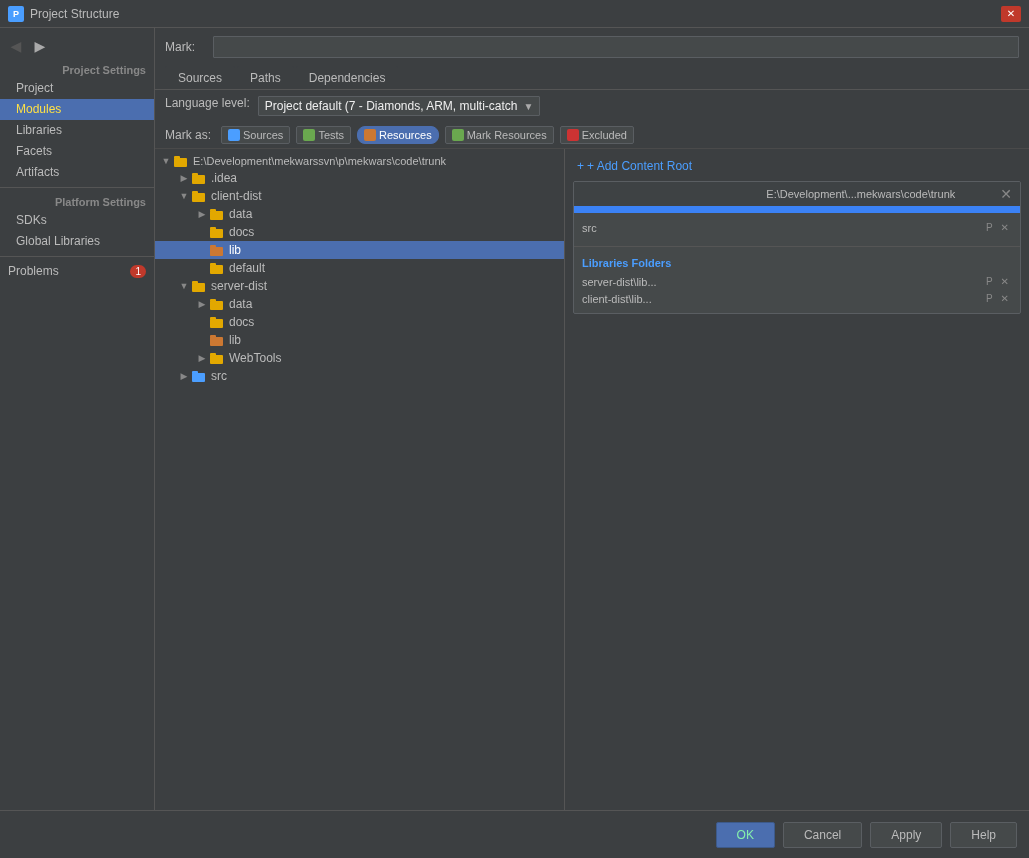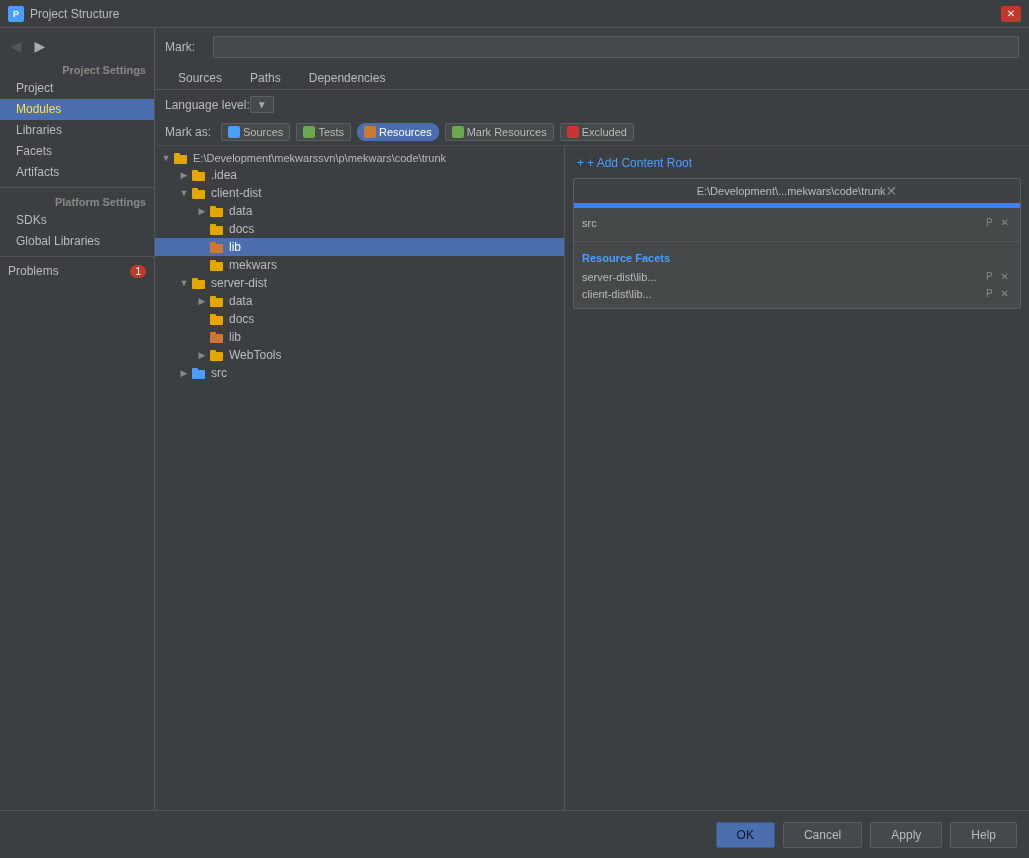--- a/index.html
+++ b/index.html
@@ -154,22 +154,22 @@
       font-size: 12px;
       border: 1px solid transparent;
       border-bottom: none;
       border-radius: 2px 2px 0 0;
       background: #3c3f41;
     }
 
     
     .lang-row {
       display: flex;
-      align-items: center;
       padding: 6px 10px;
+      gap: 8px;
     }
     .lang-row label { color: #bbb; font-size: 12px; }
     .lang-select {
       background: #45494a;
       border: 1px solid #5a5e62;
       color: #eee;
       padding: 2px 6px;
       font-size: 12px;
       display: flex; align-items: center; gap: 6px;
       cursor: pointer;
@@ -269,26 +269,27 @@
     }
     .content-root-box {
       background: #45494a;
       border: 1px solid #5a5e62;
       border-radius: 2px;
       overflow: hidden;
     }
     .content-root-title {
       display: flex;
       align-items: center;
-      justify-content: center;
+      justify-content: flex-end;
       padding: 4px 8px;
       background: #3e4244;
-      border-bottom: 5px solid #3b82f6;
+      border-bottom: 7px solid #3b82f6;
       font-size: 11px;
       color: #bbb;
+      gap: 45px;
     }
     .content-root-title .close-x {
       cursor: pointer; color: #888; font-size: 14px;
     }
     .folder-section {
       padding: 6px 8px;
     }
     .folder-section-title {
       font-size: 11px;
       color: #4b9eff;
@@ -325,21 +326,21 @@
     }
     .dialog-btn {
       padding: 5px 20px;
       font-size: 12px;
       cursor: pointer;
       border-radius: 2px;
     }
     .btn-ok {
       background: #4b6eaf;
       border: 1px solid #3d5a8a;
-      color: #0f172a;
+      color: #86efac;
     }
     .btn-cancel {
       background: #45494a;
       border: 1px solid #5a5e62;
       color: #bbb;
     }
     .btn-apply {
       background: #45494a;
       border: 1px solid #5a5e62;
       color: #bbb;
@@ -397,20 +398,21 @@
 
     <div class="tabs-row">
       <div class="tab">Sources</div>
       <div class="tab">Paths</div>
       <div class="tab">Dependencies</div>
     </div>
 
     <div class="lang-row">
       <label>Language level:</label>
       <div class="lang-select">
+        <span>Project default (7 - Diamonds, ARM, multi-catch</span>
         <span class="arrow">▼</span>
       </div>
     </div>
 
     <div class="mark-row">
       <label>Mark as:</label>
       <button class="mark-btn">
         <span class="mark-icon" style="background:#4b9eff;"></span>
         <span>Sources</span>
       </button>
@@ -503,21 +505,21 @@
         </div>
 
         <div class="tree-item" style="padding-left:40px;">
           <span class="tree-arrow"></span>
           <span class="folder-icon">
             <svg viewBox="0 0 14 11" fill="none">
                 <rect x="0" y="2" width="13" height="9" rx="1" fill="#e2a800"></rect>
                 <rect x="0" y="0" width="6" height="3" rx="1" fill="#e2a800"></rect>
               </svg>
           </span>
-          <span>mekwars</span>
+          <span>default</span>
         </div>
 
         <div class="tree-item" style="padding-left:22px;">
           <span class="tree-arrow">▼</span>
           <span class="folder-icon">
             <svg viewBox="0 0 14 11" fill="none">
                 <rect x="0" y="2" width="13" height="9" rx="1" fill="#e2a800"></rect>
                 <rect x="0" y="0" width="6" height="3" rx="1" fill="#e2a800"></rect>
               </svg>
           </span>
@@ -601,21 +603,21 @@
               <div class="actions">
                 <button class="folder-action-btn">P</button>
                 <button class="folder-action-btn">✕</button>
               </div>
             </div>
           </div>
 
           <div class="folder-divider"></div>
 
           <div class="folder-section">
-            <div class="folder-section-title">Resource Facets</div>
+            <div class="folder-section-title">Libraries Folders</div>
             <div class="folder-entry">
               <span>server-dist\lib...</span>
               <div class="actions">
                 <button class="folder-action-btn">P</button>
                 <button class="folder-action-btn">✕</button>
               </div>
             </div>
             <div class="folder-entry">
               <span>client-dist\lib...</span>
               <div class="actions">

